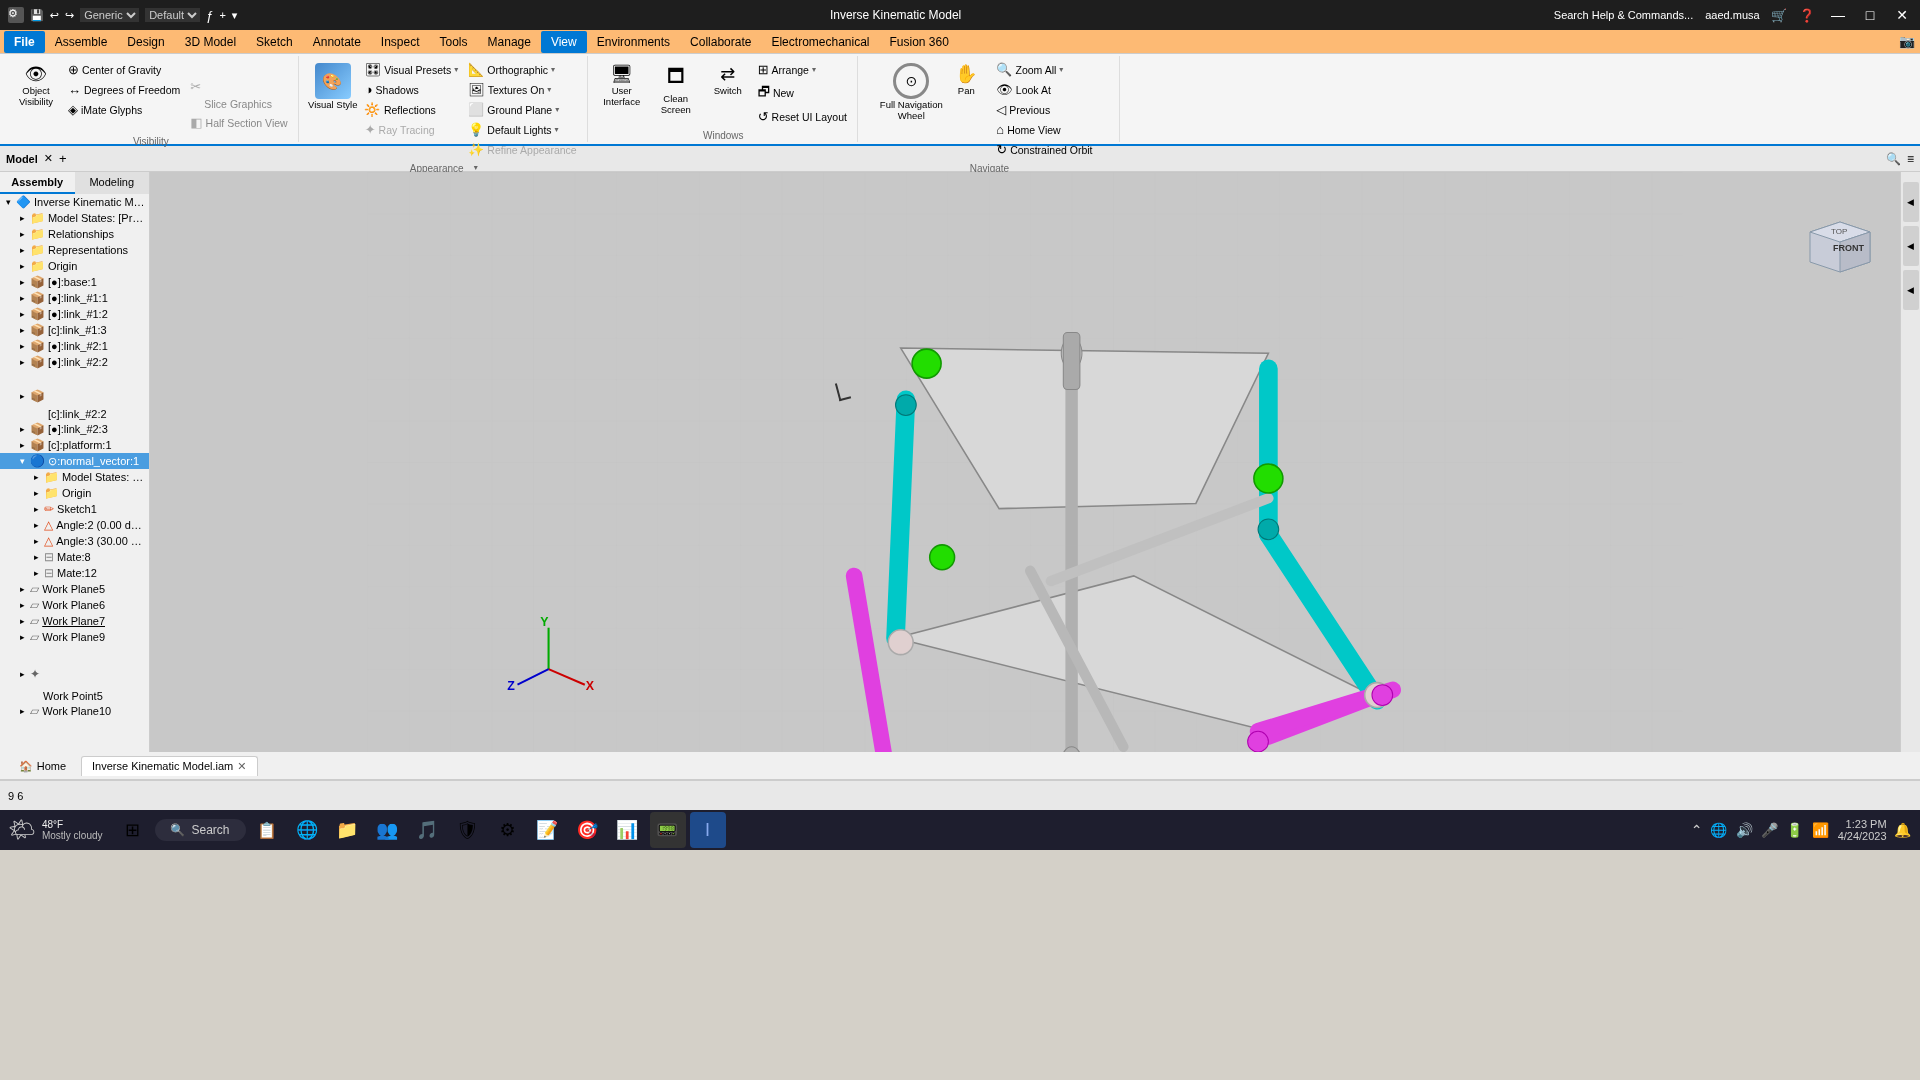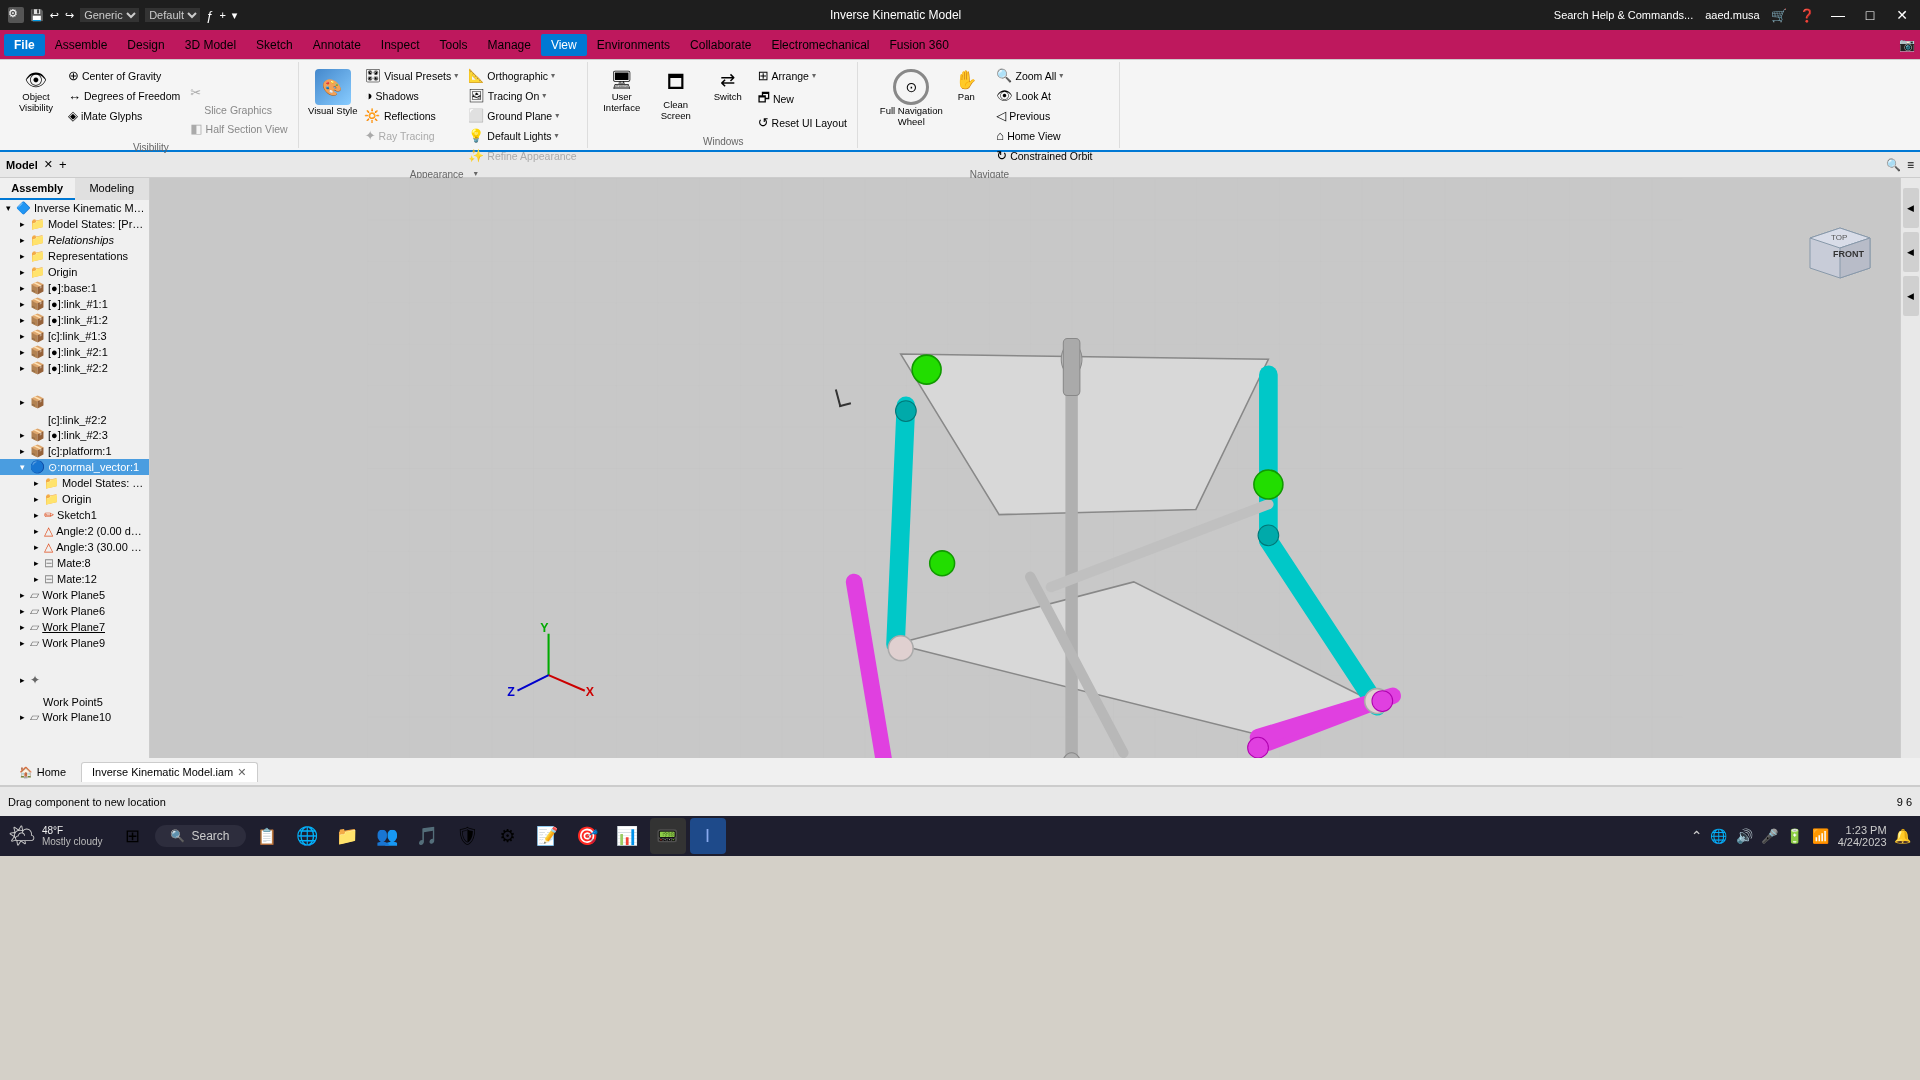--- a/index.html
+++ b/index.html
@@ -10,21 +10,21 @@
       display: flex; align-items: center; background: #1e1e1e; color: #fff;
       height: 30px; padding: 0 8px; justify-content: space-between;
     }
     #title-bar-left { display: flex; align-items: center; gap: 6px; }
     #title-bar-center { font-size: 12px; font-weight: 500; }
     #title-bar-right { display: flex; align-items: center; gap: 12px; font-size: 12px; }
     .title-icon { width: 16px; height: 16px; background: #555; border-radius: 2px; }
     .win-btn { width: 20px; height: 20px; display:flex; align-items:center; justify-content:center; cursor:pointer; font-size:14px; }
 
     
-    #menu-bar { background: #be185d; height: 30px; display: flex; align-items: center; padding: 0 4px; border-bottom: 1px solid #ccc; }
+    #menu-bar { background: #fdba74; height: 24px; display: flex; align-items: center; padding: 0 4px; border-bottom: 1px solid #ccc; }
     .menu-item { padding: 4px 10px; cursor: pointer; font-size: 12px; border-radius: 2px; }
     .menu-item.active { background: #0078d4; color: white; }
 
     
     #ribbon { background: #f5f5f5; border-bottom: 2px solid #0078d4; display: flex; flex-direction: column; }
     #ribbon-content { display: flex; align-items: stretch; padding: 2px 4px; height: 90px; gap: 2px; }
     .ribbon-group { display: flex; flex-direction: column; align-items: center; border-right: 1px solid #ddd; padding: 2px 6px; min-width: 60px; }
     .ribbon-group-label { font-size: 10px; color: #666; margin-top: auto; padding-top: 2px; }
     .ribbon-group-content { display: flex; align-items: flex-start; gap: 2px; flex: 1; padding: 2px 0; }
     .ribbon-btn { display: flex; flex-direction: column; align-items: center; cursor: pointer; padding: 3px 4px; border-radius: 3px; min-width: 40px; }
@@ -208,21 +208,21 @@
           </div>
         </div>
         <div class="ribbon-col">
           <div class="ribbon-btn-sm">
             <span class="icon-sm">📐</span>
             <span>Orthographic</span>
             <span class="dropdown-arrow">▾</span>
           </div>
           <div class="ribbon-btn-sm">
             <span class="icon-sm">🖼</span>
-            <span>Tracing On</span>
+            <span>Textures On</span>
             <span class="dropdown-arrow">▾</span>
           </div>
           <div class="ribbon-btn-sm">
             <span class="icon-sm">⬜</span>
             <span>Ground Plane</span>
             <span class="dropdown-arrow">▾</span>
           </div>
           <div class="ribbon-btn-sm">
             <span class="icon-sm">💡</span>
             <span>Default Lights</span>
@@ -340,21 +340,21 @@
         <div class="tree-item">
           <span class="tree-indent" style="width: 16px;"></span>
           <span class="tree-expand">▸</span>
           <span class="tree-icon">📁</span>
           <span style="overflow: hidden; text-overflow: ellipsis; white-space: nowrap;">Model States: [Primary]</span>
         </div>
         <div class="tree-item">
           <span class="tree-indent" style="width: 16px;"></span>
           <span class="tree-expand">▸</span>
           <span class="tree-icon">📁</span>
-          <span style="overflow: hidden; text-overflow: ellipsis; white-space: nowrap; font-style: italic;">Relationships</span>
+          <span style="overflow: hidden; text-overflow: ellipsis; white-space: nowrap;">Relationships</span>
         </div>
         <div class="tree-item">
           <span class="tree-indent" style="width: 16px;"></span>
           <span class="tree-expand">▸</span>
           <span class="tree-icon">📁</span>
           <span style="overflow: hidden; text-overflow: ellipsis; white-space: nowrap;">Representations</span>
         </div>
         <div class="tree-item">
           <span class="tree-indent" style="width: 16px;"></span>
           <span class="tree-expand">▸</span>
@@ -597,21 +597,20 @@
     <span>🏠</span>
     <span>Home</span>
   </div>
   <div class="viewport-tab active">
     <span>Inverse Kinematic Model.iam</span>
     <span class="tab-close">✕</span>
   </div>
 </div>
 
 <div id="status-bar">
-  <span id="status-text">Drag component to new location</span>
   <div id="status-right">
     <span>9   6</span>
   </div>
 </div>
 
 <div id="taskbar">
   <div id="taskbar-left">
 
     <div id="weather" style="display:flex;align-items:center;gap:6px;margin-right:8px;">
       <span style="font-size:22px;">🌤</span>

